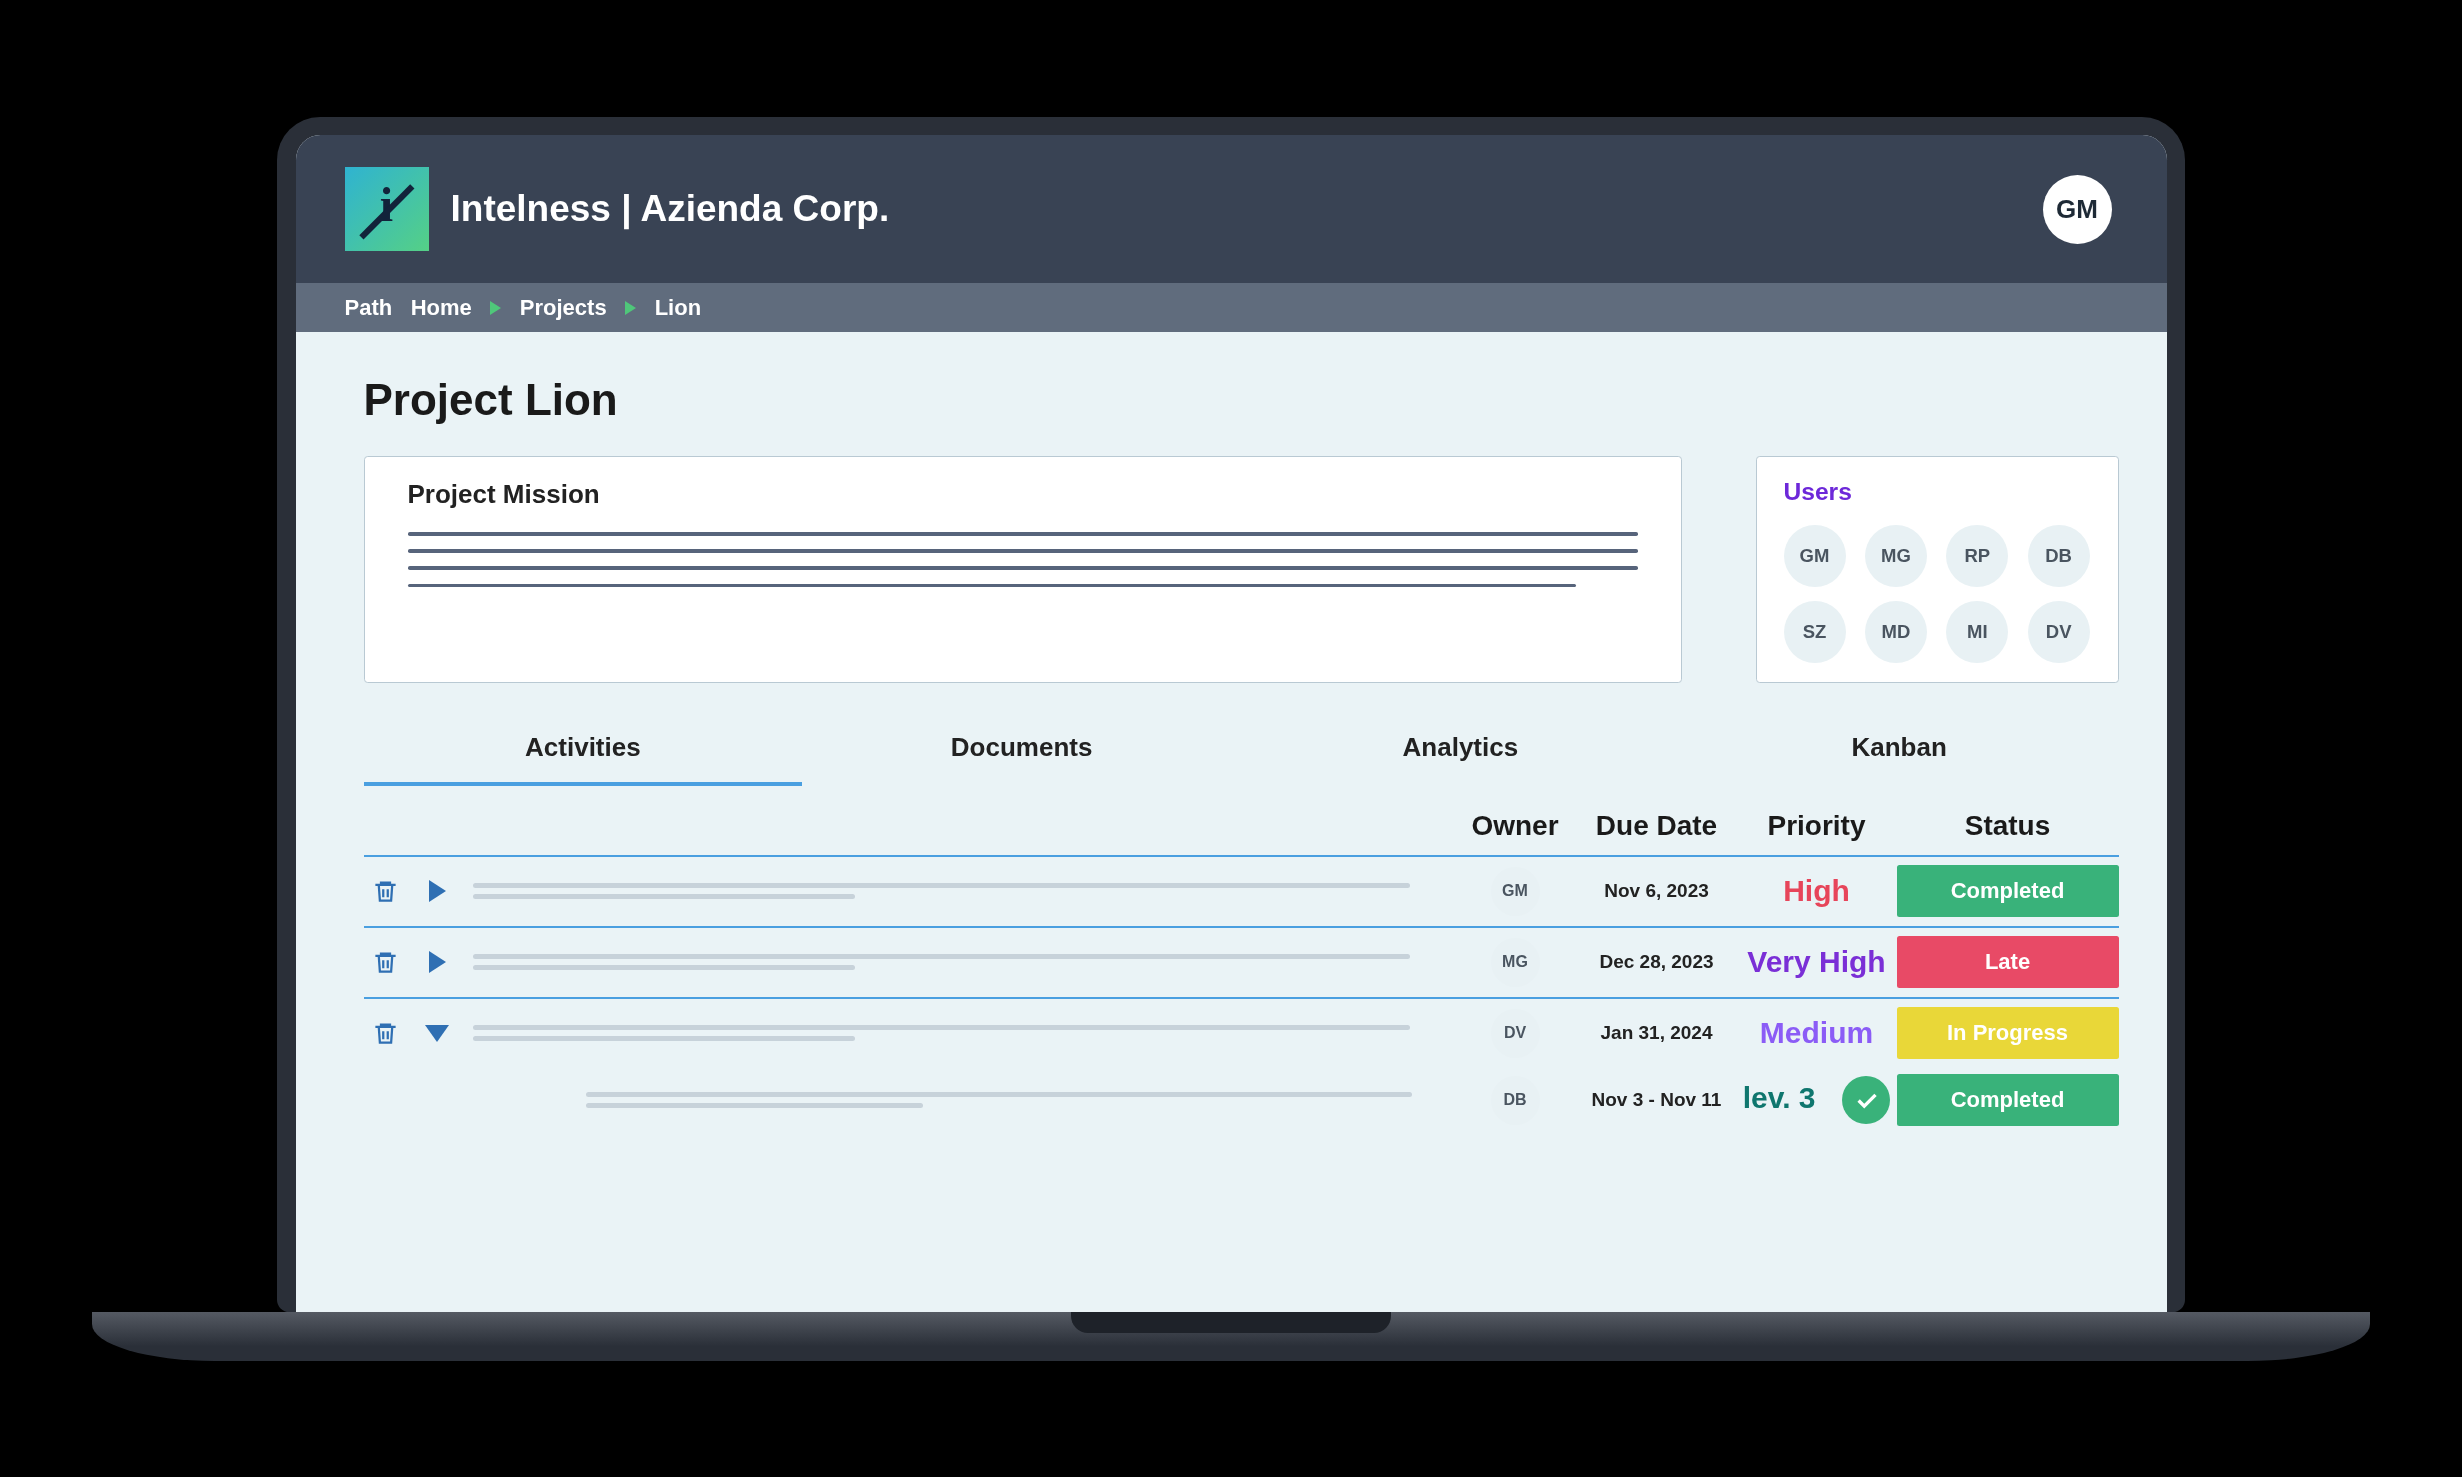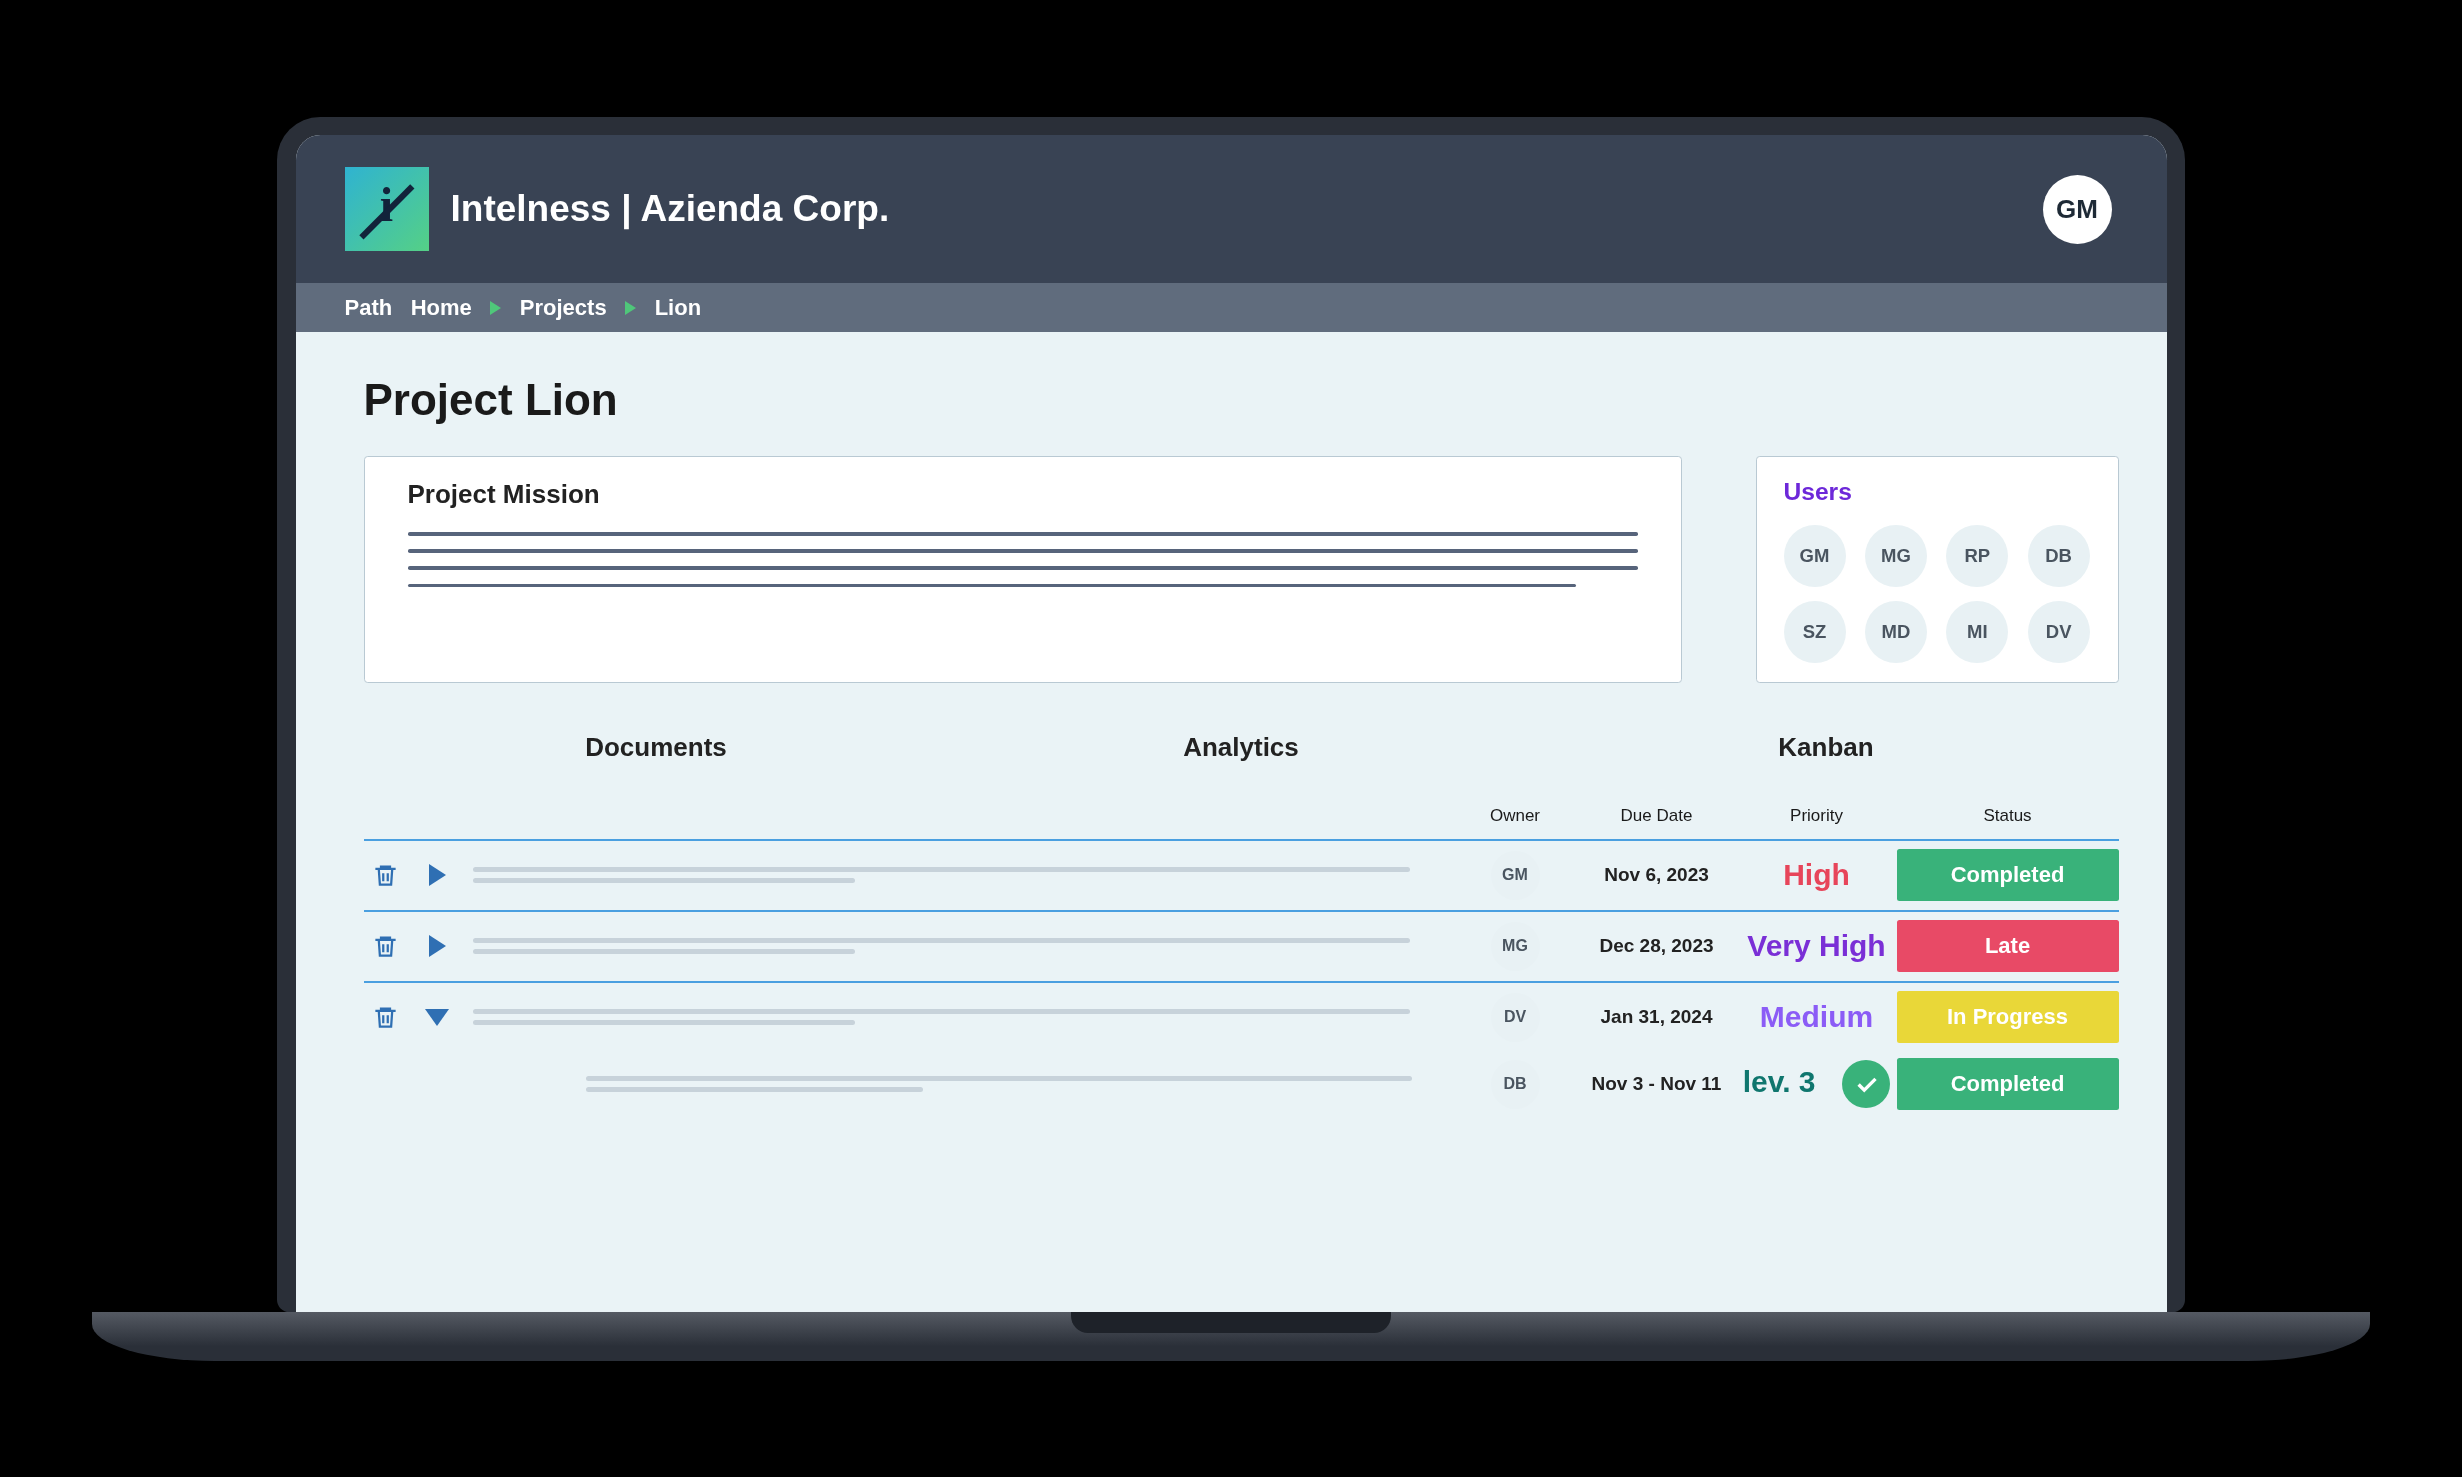--- a/index.html
+++ b/index.html
@@ -197,21 +197,21 @@
   
   .table {
     width: 100%;
   }
   .thead {
     display: grid;
     grid-template-columns: 1fr 123px 160px 160px 222px;
     padding: 6.2px 0 12.3px 0;
   }
   .th {
-    font-size: 17px; font-weight: normal; text-align: center; color: #1a1a1a;
+    font-size: 28px; font-weight: bold; text-align: center; color: #1a1a1a;
   }
   .trow {
     display: grid;
     grid-template-columns: 1fr 123px 160px 160px 222px;
     align-items: center;
     border-top: 2.5px solid #4a9fe0;
     height: 71px;
   }
   .cell-left {
     display: flex;
@@ -335,20 +335,21 @@
               <div class="avatar-sm">DB</div>
               <div class="avatar-sm">SZ</div>
               <div class="avatar-sm">MD</div>
               <div class="avatar-sm">MI</div>
               <div class="avatar-sm">DV</div>
             </div>
           </div>
         </div>
 
         <div class="tabs">
+          <div class="tab active">Activities</div>
           <div class="tab">Documents</div>
           <div class="tab">Analytics</div>
           <div class="tab">Kanban</div>
         </div>
 
         <div class="table">
           <div class="thead">
             <div></div>
             <div class="th">Owner</div>
             <div class="th">Due Date</div>

